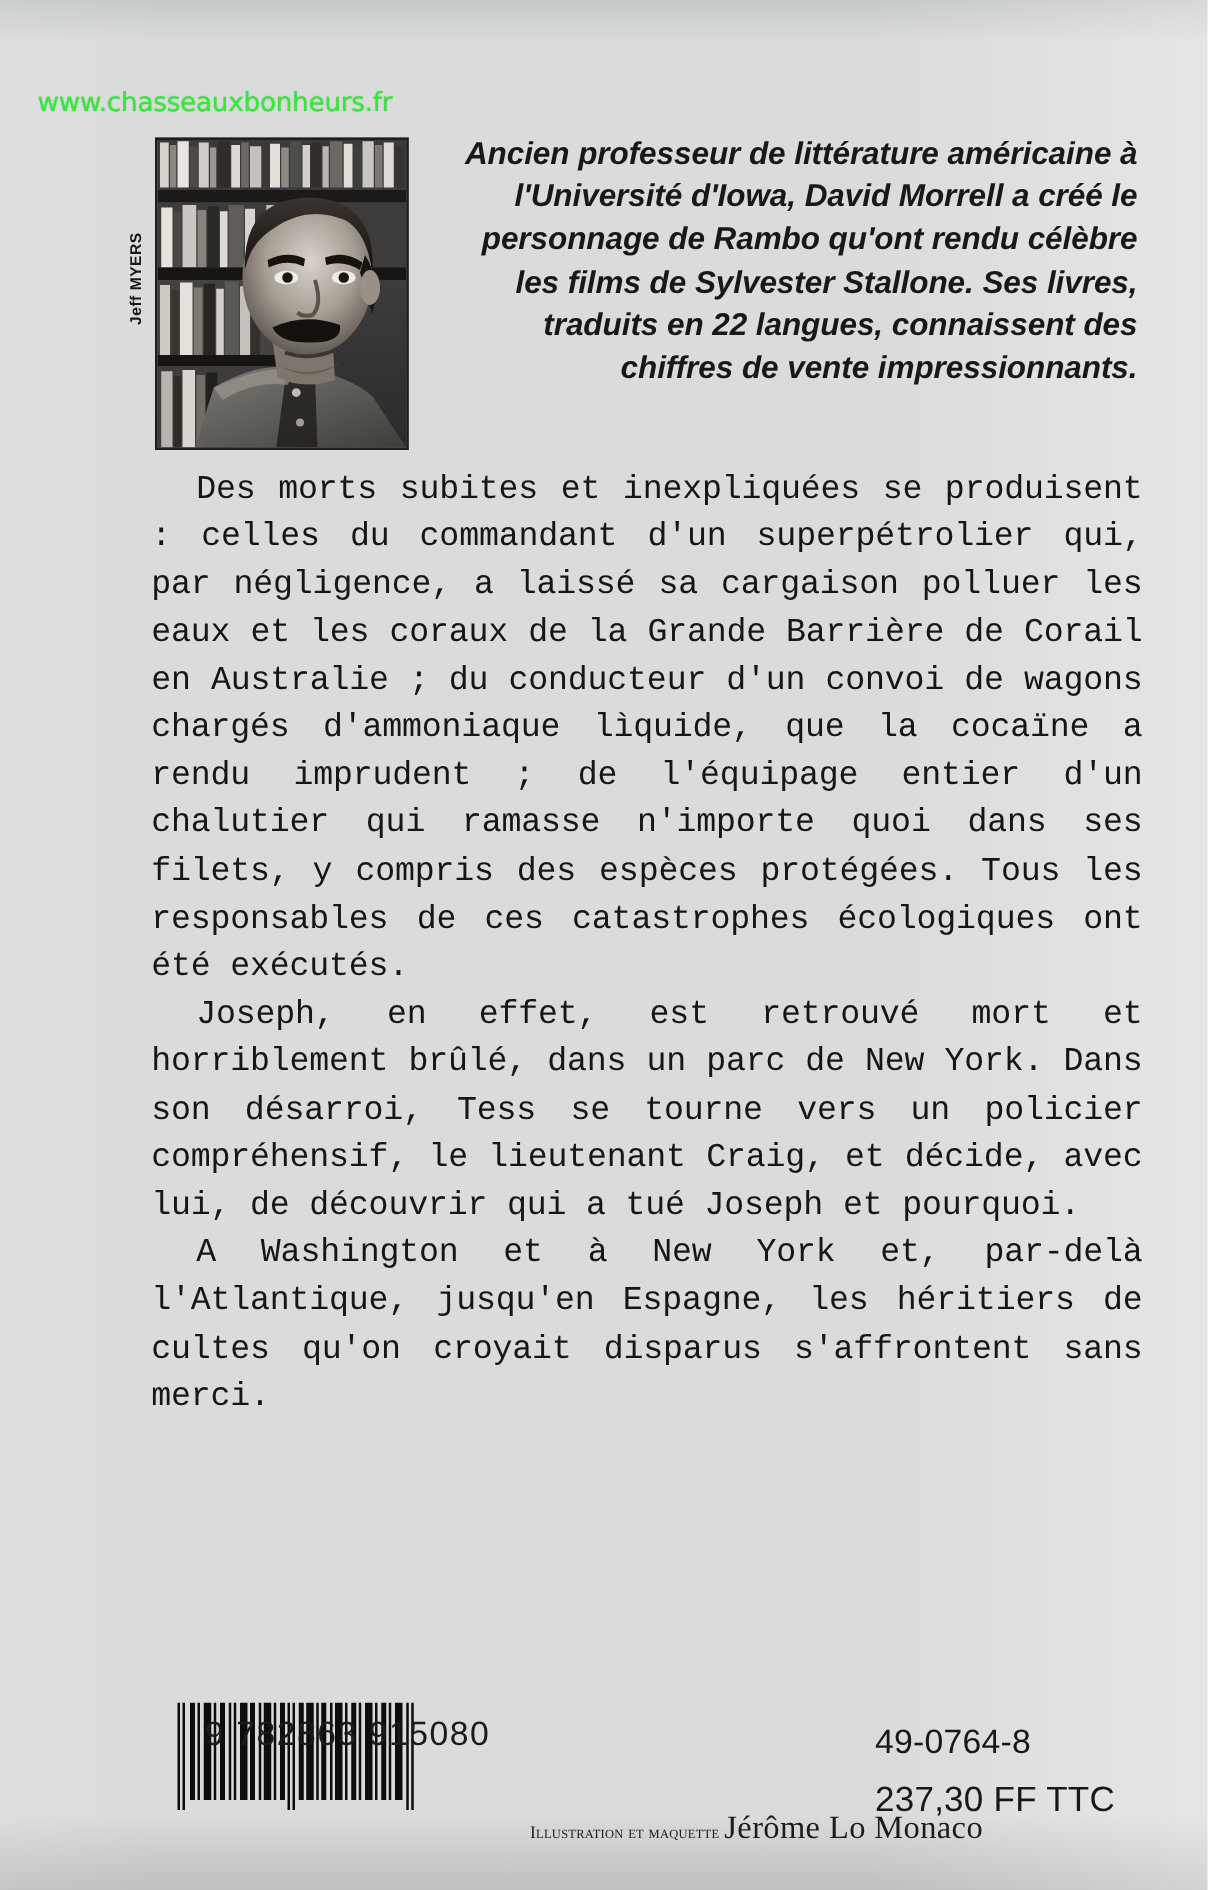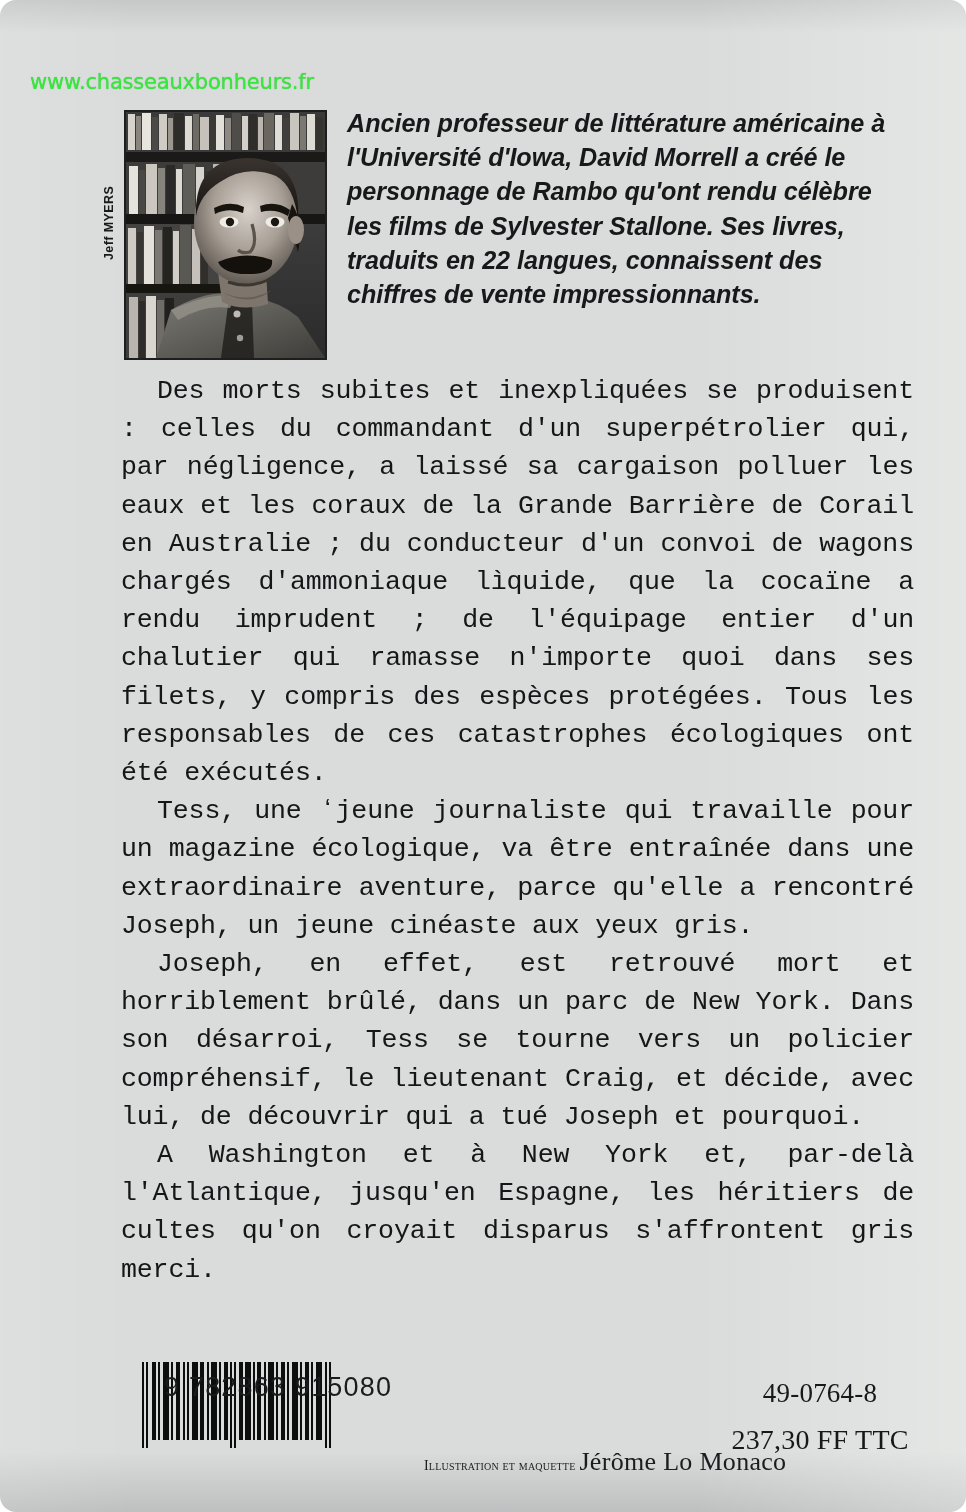--- a/index.html
+++ b/index.html
@@ -16,21 +16,20 @@
 
   #page {
     position: relative;
     width: 966px;
     height: 1512px;
     background: #d9dcda;
     background-image:
       linear-gradient(90deg, rgba(255,255,255,0.10) 0%, rgba(255,255,255,0.00) 14%, rgba(255,255,255,0.00) 72%, rgba(255,255,255,0.30) 100%),
       linear-gradient(180deg, rgba(150,155,153,0.30) 0%, rgba(255,255,255,0.00) 2.2%, rgba(255,255,255,0.00) 96%, rgba(120,120,125,0.28) 100%);
     overflow: hidden;
-    border-radius: 16px;
   }
 
   
   #watermark {
     position: absolute;
     left: 30px;
     top: 70px;
     font-family: "DejaVu Sans", sans-serif;
     font-size: 21px;
     letter-spacing: -0.2px;
@@ -81,20 +80,21 @@
     left: 347px;
     top: 106px;
     width: 563px;
     font-family: "Liberation Sans", sans-serif;
     font-style: italic;
     font-weight: bold;
     font-size: 25.2px;
     line-height: 34.2px;
     color: #17181a;
     letter-spacing: -0.05px;
+    text-align: right;
   }
 
   
   #blurb {
     position: absolute;
     left: 121px;
     top: 372px;
     width: 793px;
     font-family: "Liberation Sans", sans-serif;
     font-size: 26.6px;
@@ -147,22 +147,21 @@
   #credit-line .big {
     font-size: 26px;
     letter-spacing: 0.3px;
   }
 
   #codes {
     position: absolute;
     left: 700px;
     top: 1378px;
     width: 240px;
-    text-align: center;
-    font-family: Liberation Serif, serif;
+    font-family: Liberation Sans, sans-serif;
     color: #17181a;
   }
   #codes .code-ref {
     font-size: 27px;
     letter-spacing: 0.2px;
     line-height: 30px;
   }
   #codes .code-date {
     font-size: 27px;
     letter-spacing: 0.2px;
@@ -306,23 +305,22 @@
         </g>
       </svg>
     </div>
     <div id="photo-credit">Jeff MYERS</div>
   </div>
 
   <div id="bio">Ancien professeur de littérature américaine à l'Université d'Iowa, David Morrell a créé le personnage de Rambo qu'ont rendu célèbre les films de Sylvester Stallone. Ses livres, traduits en 22 langues, connaissent des chiffres de vente impressionnants.</div>
 
   <div id="blurb">
     <p>Des morts subites et inexpliquées se produisent : celles du commandant d'un superpétrolier qui, par négligence, a laissé sa cargaison polluer les eaux et les coraux de la Grande Barrière de Corail en Australie ; du conducteur d'un convoi de wagons chargés d'ammoniaque lìquide, que la cocaïne a rendu imprudent ; de l'équipage entier d'un chalutier qui ramasse n'importe quoi dans ses filets, y compris des espèces protégées. Tous les responsables de ces catastrophes écologiques ont été exécutés.</p>
-    <p>Tess, une ʻjeune journaliste qui travaille pour un magazine écologique, va être entraînée dans une extraordinaire aventure, parce qu'elle a rencontré Joseph, un jeune cinéaste aux yeux gris.</p>
     <p>Joseph, en effet, est retrouvé mort et horriblement brûlé, dans un parc de New York. Dans son désarroi, Tess se tourne vers un policier compréhensif, le lieutenant Craig, et décide, avec lui, de découvrir qui a tué Joseph et pourquoi.</p>
-    <p>A Washington et à New York et, par-delà l'Atlantique, jusqu'en Espagne, les héritiers de cultes qu'on croyait disparus s'affrontent gris merci.</p>
+    <p>A Washington et à New York et, par-delà l'Atlantique, jusqu'en Espagne, les héritiers de cultes qu'on croyait disparus s'affrontent sans merci.</p>
   </div>
 
   <div id="barcode">
     <svg width="200" height="86" viewBox="0 0 200 86" xmlns="http://www.w3.org/2000/svg">
       <rect x="0" y="0" width="200" height="86" fill="none"></rect>
       <g fill="#0d0d0d">
         <rect x="2" y="0" width="2" height="86"></rect>
         <rect x="6" y="0" width="2" height="86"></rect>
         <rect x="12" y="0" width="4" height="78"></rect>
         <rect x="18" y="0" width="2" height="78"></rect>

